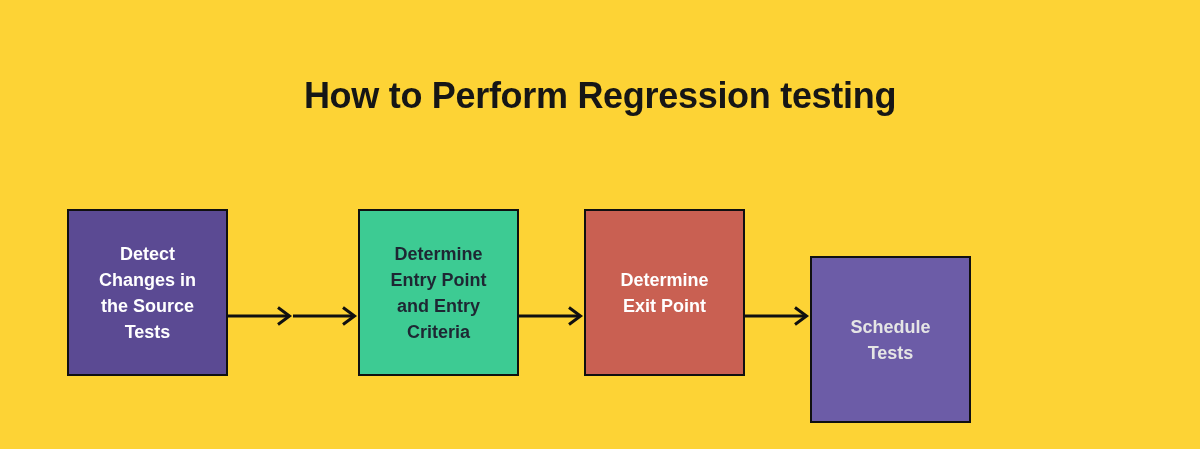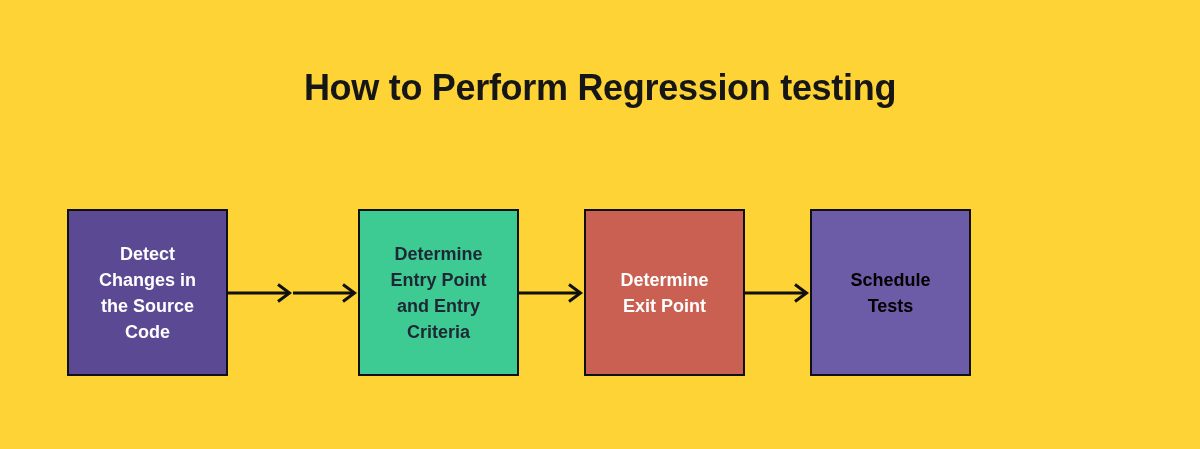--- a/index.html
+++ b/index.html
@@ -10,21 +10,21 @@
     width: 1200px;
     height: 449px;
     overflow: hidden;
   }
 
   .title {
     position: absolute;
     left: 0;
     right: 0;
     top: 64px;
-    margin: 4px;
+    margin: 12px;
     text-align: center;
     font-size: 36px;
     line-height: 40px;
     font-weight: 700;
     letter-spacing: -0.3px;
     color: #161616;
   }
 
   .flow {
     position: absolute;
@@ -64,21 +64,21 @@
 
 <div class="canvas" aria-label="How to Perform Regression testing" style="background-color: rgb(253, 211, 53);">
 
   <h1 class="title" style="color: rgb(22, 22, 22);">How to Perform Regression testing</h1>
 
   <div class="flow">
 
     <div class="step" style="background-color: rgb(91, 74, 147); color: rgb(255, 255, 255); border-color: rgb(16, 16, 16);">Detect
 Changes in
 the Source
-Code</div>
+Tests</div>
 
     <div class="connector">
       <svg width="65" height="24" viewBox="0 0 65 24" fill="none" style="stroke: rgb(16, 16, 16);">
         <line x1="0" y1="12" x2="60" y2="12" stroke-width="3"></line>
         <path d="M50 3.5 L61.5 12 L50 20.5" stroke-width="3" fill="none"></path>
       </svg>
     </div>
 
 
     <div class="connector">
@@ -103,17 +103,17 @@
     <div class="step" style="background-color: rgb(201, 96, 82); color: rgb(255, 255, 255); border-color: rgb(16, 16, 16);">Determine
 Exit Point</div>
 
     <div class="connector">
       <svg width="65" height="24" viewBox="0 0 65 24" fill="none" style="stroke: rgb(16, 16, 16);">
         <line x1="0" y1="12" x2="60" y2="12" stroke-width="3"></line>
         <path d="M50 3.5 L61.5 12 L50 20.5" stroke-width="3" fill="none"></path>
       </svg>
     </div>
 
-    <div class="step" style="background-color: rgb(108, 92, 167); color: #000000; border-color: rgb(16, 16, 16);">Schedule
+    <div class="step" style="background-color: rgb(108, 92, 167); color: #e5e5e5; border-color: rgb(16, 16, 16); margin-top: 47px;">Schedule
 Tests</div>
 
   </div>
 </div>
 
 </body></html>

